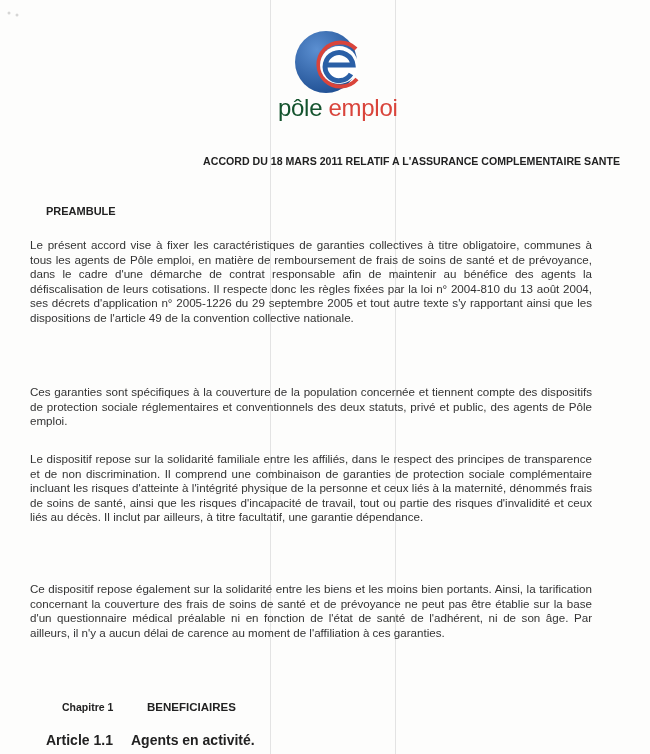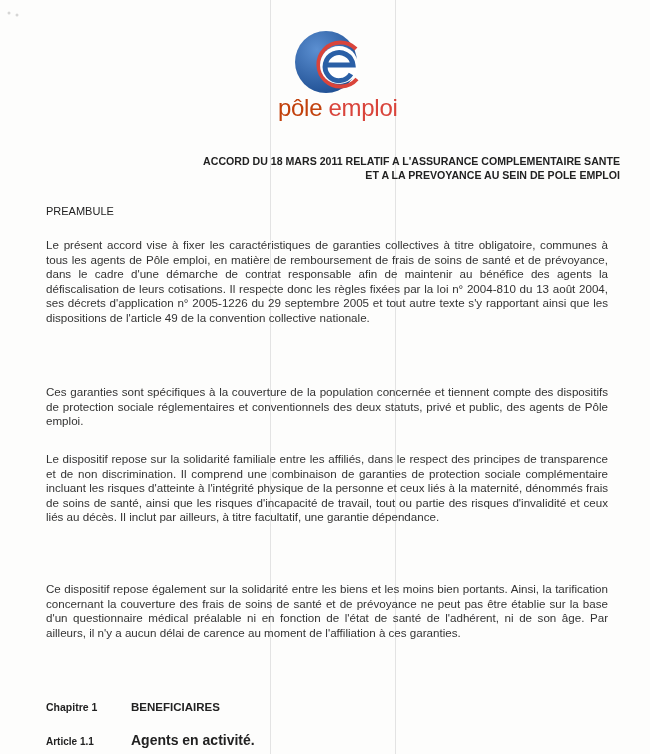--- a/index.html
+++ b/index.html
@@ -6,35 +6,35 @@
   body {
     width: 650px; height: 754px; overflow: hidden;
     background: #fdfdfc;
     font-family: "Liberation Sans", sans-serif;
     color: #2b2b2b;
     position: relative;
   }
   .vline { position: absolute; top: 0; bottom: 0; width: 1px; background: #e3e3e3; }
   .logo { position: absolute; left: 293px; top: 27px; width: 76px; height: 70px; }
   .brand { position: absolute; left: 278px; top: 94px; font-size: 24px; letter-spacing: -0.3px; }
-  .brand .pole { color: #c2410c; }
+  .brand .pole { color: #14532d; }
   .brand .emploi { color: #d9443b; margin-top: 12px; }
   .title {
     position: absolute; left: 40px; width: 580px; top: 154px;
     text-align: right; font-weight: bold; font-size: 10.6px; line-height: 14px; color: #222;
   }
-  .section-head { position: absolute; left: 46px; top: 205px; font-weight: normal; font-size: 11px; color: #222; }
+  .section-head { position: absolute; left: 46px; top: 205px; font-weight: bold; font-size: 11px; color: #222; }
   .para {
-    position: absolute; left: 46px; width: 562px;
+    position: absolute; left: 30px; width: 562px;
     font-size: 11.6px; line-height: 14.6px; text-align: justify; color: #333;
   }
   .chap { position: absolute; left: 46px; top: 701px; font-weight: bold; font-size: 11.5px; color: #222; }
-  .chap .lbl { display: inline-block; width: 85px; font-size: 10.5px; }
+  .chap .lbl { display: inline-block; width: 85px; font-size: 10.5px; margin-left: 16px; }
   .art { position: absolute; left: 46px; top: 732px; font-weight: bold; font-size: 12.5px; color: #222; }
-  .art .lbl { display: inline-block; width: 85px; font-size: 10px; }
+  .art .lbl { display: inline-block; width: 85px; font-size: 14px; }
   .art .t { font-size: 14px; }
   .smudge { position: absolute; left: 6px; top: 4px; width: 14px; height: 8px; opacity: .25; }
 </style>
 </head>
 <body>
 
 <div class="vline" style="left:270px"></div>
 <div class="vline" style="left:395px"></div>
 <div class="smudge">
   <svg width="14" height="8">
@@ -57,21 +57,20 @@
     <path d="M34 38 H60 A14 14 0 1 0 58 47" fill="none" stroke="#2a5fa6" stroke-width="5"></path>
   </svg>
 </div>
 <div class="brand">
   <span class="pole">pôle</span>
   <span class="emploi">emploi</span>
 </div>
 
 <div class="title">
   <div>ACCORD  DU 18 MARS 2011 RELATIF A L'ASSURANCE COMPLEMENTAIRE SANTE</div>
-  <div>ET A LA PREVOYANCE AU SEIN DE POLE EMPLOI</div>
 </div>
 
 <div class="section-head">PREAMBULE</div>
 
 <div class="para" style="top:238px">Le présent accord vise à fixer les caractéristiques de garanties collectives à titre obligatoire, communes à tous les agents de Pôle emploi, en matière de remboursement de frais de soins de santé et de prévoyance, dans le cadre d'une démarche de contrat responsable afin de maintenir au bénéfice des agents la défiscalisation de leurs cotisations.  Il respecte donc les règles fixées par la loi n° 2004-810 du 13 août 2004, ses décrets d'application n° 2005-1226 du 29 septembre 2005 et tout autre texte s'y rapportant ainsi que les dispositions de l'article 49 de la convention collective nationale.</div>
 <div class="para" style="top:385px">Ces garanties sont spécifiques à la couverture de la population concernée et tiennent compte des dispositifs de protection sociale réglementaires et conventionnels des deux statuts, privé et public, des agents de Pôle emploi.</div>
 <div class="para" style="top:452px">Le dispositif  repose sur la  solidarité familiale entre les affiliés, dans le respect des principes de transparence et de non discrimination. Il comprend une combinaison de garanties de protection sociale complémentaire incluant  les risques d'atteinte à l'intégrité physique de la personne et ceux liés à la maternité, dénommés frais de soins de santé, ainsi que les risques d'incapacité de travail, tout ou partie des risques d'invalidité et ceux  liés au décès. Il inclut par ailleurs, à titre facultatif, une garantie dépendance.</div>
 <div class="para" style="top:582px">Ce dispositif repose également sur la solidarité entre les biens et les moins bien portants. Ainsi, la tarification concernant la couverture des frais de soins de santé et de prévoyance ne peut pas être établie sur la base d'un questionnaire médical préalable ni en fonction de l'état de santé de l'adhérent, ni de son âge. Par ailleurs, il n'y a aucun délai de carence au moment de l'affiliation à ces garanties.</div>
 
 <div class="chap">

